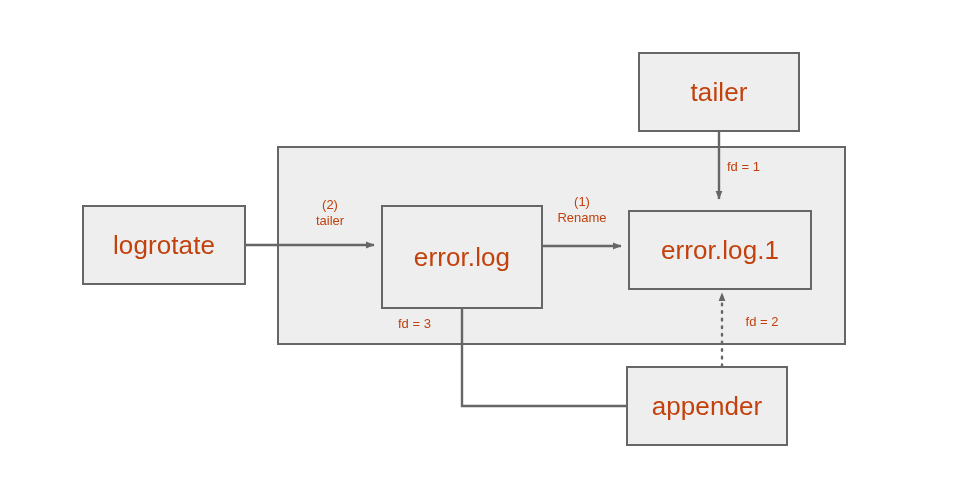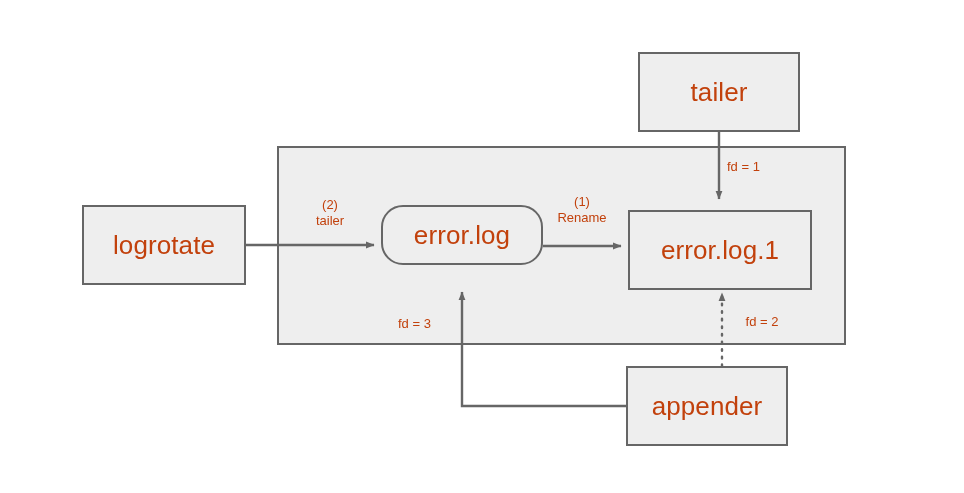--- a/index.html
+++ b/index.html
@@ -84,21 +84,21 @@
   </svg>
 
   <div class="node-box" style="left:82px; top:205px; width:164px; height:80px;">
     <span class="node-label">logrotate</span>
   </div>
 
   <div class="node-box" style="left:638px; top:52px; width:162px; height:80px;">
     <span class="node-label">tailer</span>
   </div>
 
-  <div class="node-box" style="left:381px; top:205px; width:162px; height:60px;border-radius:22px;">
+  <div class="node-box" style="left:381px; top:205px; width:162px; height:104px;">
     <span class="node-label">error.log</span>
   </div>
 
   <div class="node-box" style="left:628px; top:210px; width:184px; height:80px;">
     <span class="node-label">error.log.1</span>
   </div>
 
   <div class="node-box" style="left:626px; top:366px; width:162px; height:80px;">
     <span class="node-label">appender</span>
   </div>

